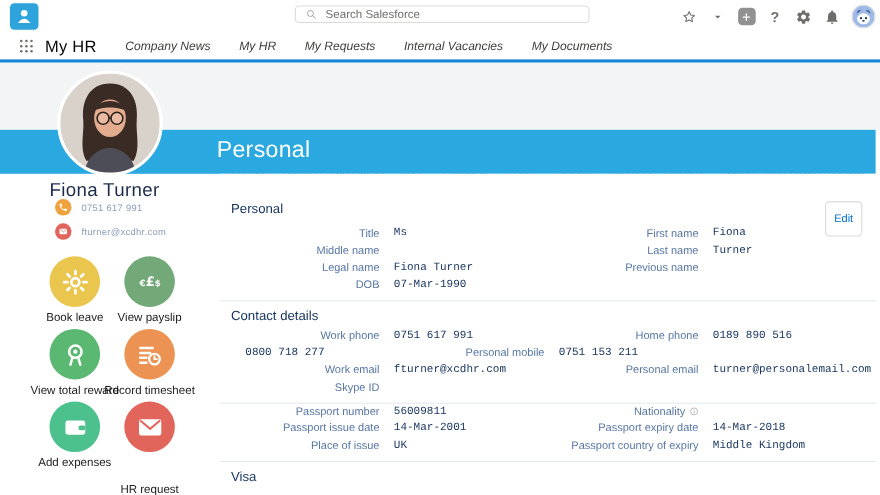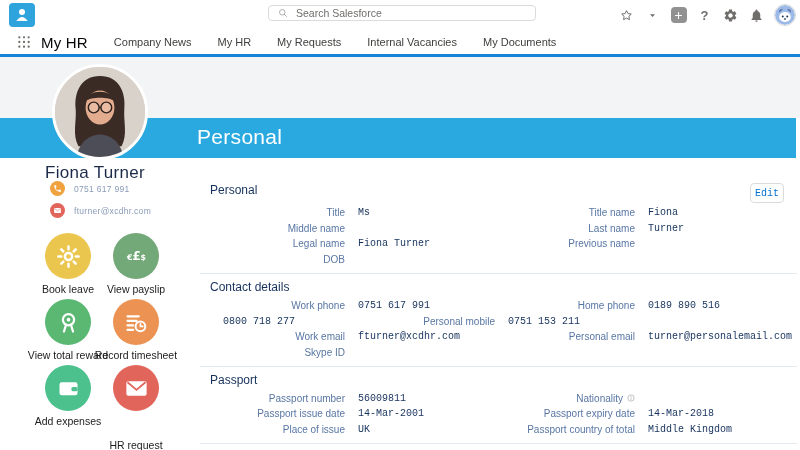--- a/index.html
+++ b/index.html
@@ -23,21 +23,21 @@
   .plusbox svg { width:11px; height:11px; }
   .qmark { font-size:13px; font-weight:bold; color:#706e6b; }
   .avatar-astro { width:22px; height:22px; border-radius:50%; overflow:hidden; border:1px solid #d8d8d8; }
   .avatar-astro svg { width:100%; height:100%; }
 
   
   .navbar { position:absolute; left:0; top:30px; width:800px; height:27px; background:#fff; border-bottom:3px solid #1285d8; display:flex; align-items:center; }
   .waffle { margin-left:16px; width:16px; height:16px; cursor:pointer; }
   .waffle svg { width:16px; height:16px; }
   .appname { margin-left:9px; font-size:15px; color:#080707; letter-spacing:.2px; white-space:nowrap; }
-  .navtabs { display:flex; margin-left:26px; gap:26px; }
+  .navtabs { display:flex; margin-left:26px; gap:26px;font-style:italic; }
   .navtab { font-size:11px; color:#3e3e3c; white-space:nowrap; cursor:pointer; }
 
   
   .band { position:absolute; left:0; top:57px; width:800px; height:61px; background:#f3f4f5; }
   .tiles { position:absolute; left:202px; top:63px; width:594px; display:flex; justify-content:space-between; }
   .tile-slot { width:49px; display:flex; flex-direction:column; align-items:center; cursor:pointer; }
   .tile { width:33px; height:33px; border-radius:8px; display:flex; align-items:center; justify-content:center; }
   .tile svg { width:22px; height:22px; }
   .tile-label { margin-top:3px; font-size:6.8px; letter-spacing:.2px; color:#3e3e3c; white-space:nowrap; }
 
@@ -65,21 +65,21 @@
   .section.bordered { border-top:1px solid #e4e9f0; }
   .sec-title { font-size:12px; color:#16325c; line-height:16px; padding-top:5px; margin-bottom:3px; }
   .section:first-child .sec-title { padding-top:24px; margin-bottom:7px; }
   .frow { display:grid; grid-template-columns:135px 150px 140px auto; line-height:15.7px; font-size:10px; }
   .flabel { text-align:left; color:#5876a3; white-space:nowrap; display:flex; justify-content:flex-end; align-items:center; gap:4px; }
   .fvalue { padding-left:13px; color:#16325c; white-space:nowrap;font-family:Liberation Mono, monospace; }
   .section:first-child { padding-bottom:5px; }
   .section { padding-bottom:5px; }
   .info-i { width:8px; height:8px; display:inline-flex; }
   .info-i svg { width:8px; height:8px; }
-  .edit-btn { position:absolute; top:25px; right:13px; width:34px; height:20px; background:#fff; border:1px solid #dddbda; border-radius:4px; color:#0070d2; font-size:10px; font-family:Liberation Mono, monospace; cursor:pointer; }
+  .edit-btn { position:absolute; top:25px; right:13px; width:34px; height:32px; background:#fff; border:1px solid #dddbda; border-radius:4px; color:#0070d2; font-size:10px; font-family:Liberation Sans, sans-serif; cursor:pointer; }
 </style>
 </head>
 <body>
 
 <div class="topbar">
   <div class="logo">
       <svg viewBox="0 0 24 24" xmlns="http://www.w3.org/2000/svg">
         <circle cx="12" cy="8" r="4" fill="#fff"></circle>
         <path d="M4.5 20 Q12 9.5 19.5 20 Z" fill="#fff"></path>
       </svg>
@@ -412,37 +412,38 @@
       <div class="alabel">HR request</div>
     </div>
   </div>
 
 <div class="content" id="content">
     <div class="section">
       <div class="sec-title">Personal</div>
       <div class="frow">
         <div class="flabel">Title</div>
         <div class="fvalue">Ms</div>
-        <div class="flabel">Title name</div>
+        <div class="flabel">First name</div>
         <div class="fvalue">Fiona</div>
       </div>
       <div class="frow">
         <div class="flabel">Middle name</div>
         <div class="fvalue"></div>
         <div class="flabel">Last name</div>
         <div class="fvalue">Turner</div>
       </div>
       <div class="frow">
         <div class="flabel">Legal name</div>
         <div class="fvalue">Fiona Turner</div>
         <div class="flabel">Previous name</div>
         <div class="fvalue"></div>
       </div>
       <div class="frow">
         <div class="flabel">DOB</div>
+        <div class="fvalue">07-Mar-1990</div>
         <div class="flabel"></div>
         <div class="fvalue"></div>
       </div>
     </div>
     <div class="section bordered">
       <div class="sec-title">Contact details</div>
       <div class="frow">
         <div class="flabel">Work phone</div>
         <div class="fvalue">0751 617 991</div>
         <div class="flabel">Home phone</div>
@@ -460,21 +461,20 @@
         <div class="fvalue">turner@personalemail.com</div>
       </div>
       <div class="frow">
         <div class="flabel">Skype ID</div>
         <div class="fvalue"></div>
         <div class="flabel"></div>
         <div class="fvalue"></div>
       </div>
     </div>
     <div class="section bordered">
-      <div class="sec-title">Passport</div>
       <div class="frow">
         <div class="flabel">Passport number</div>
         <div class="fvalue">56009811</div>
         <div class="flabel">Nationality<span class="info-i">
             <svg viewBox="0 0 24 24" xmlns="http://www.w3.org/2000/svg">
               <circle cx="12" cy="12" r="9.5" fill="none" stroke="#b0adab" stroke-width="2.2"></circle>
               <rect x="10.9" y="10.5" width="2.2" height="7" fill="#b0adab"></rect>
               <circle cx="12" cy="7.3" r="1.5" fill="#b0adab"></circle>
             </svg>
           </span></div>
@@ -482,21 +482,21 @@
       </div>
       <div class="frow">
         <div class="flabel">Passport issue date</div>
         <div class="fvalue">14-Mar-2001</div>
         <div class="flabel">Passport expiry date</div>
         <div class="fvalue">14-Mar-2018</div>
       </div>
       <div class="frow">
         <div class="flabel">Place of issue</div>
         <div class="fvalue">UK</div>
-        <div class="flabel">Passport country of total</div>
+        <div class="flabel">Passport country of expiry</div>
         <div class="fvalue">Middle Kingdom</div>
       </div>
     </div>
     <div class="section bordered">
       <div class="sec-title">Visa</div>
     </div>
     <button class="edit-btn">Edit</button>
   </div>
 
 </body></html>

